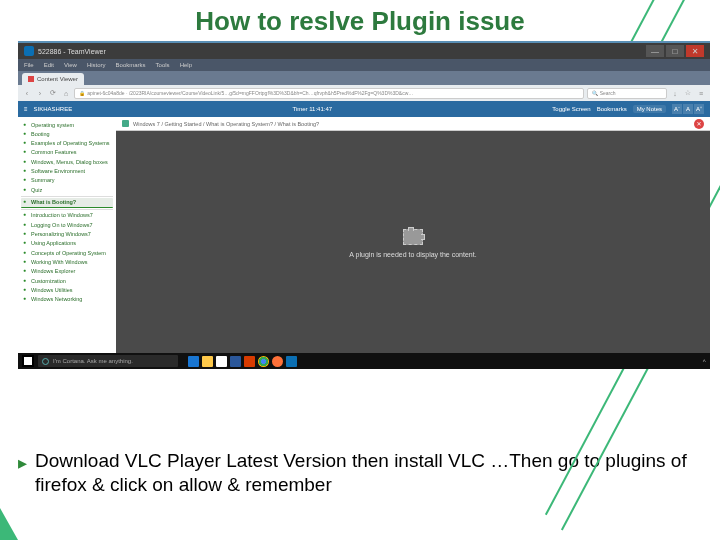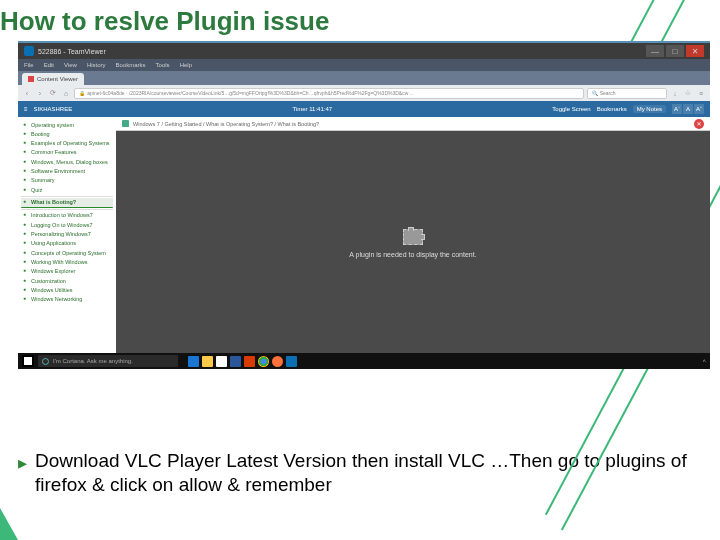--- a/index.html
+++ b/index.html
@@ -6,21 +6,21 @@
   body { width: 720px; height: 540px; background: #fff; font-family: Arial, sans-serif; position: relative; overflow: hidden; }
 
   
   .deco-line { position: absolute; background: #3cb878; transform-origin: top left; }
   .dl1 { width: 2px; height: 140px; top: -10px; right: 30px; transform: rotate(28deg); }
   .dl2 { width: 2px; height: 170px; top: -20px; right: 55px; transform: rotate(28deg); }
   .dl3 { width: 2px; height: 390px; bottom: -20px; right: -10px; transform: rotate(28deg); }
   .dl4 { width: 2px; height: 260px; bottom: -20px; right: 35px; transform: rotate(28deg); }
   .corner-accent { position: absolute; bottom: 0; left: 0; width: 0; height: 0; border-left: 18px solid #3cb878; border-top: 32px solid transparent; }
 
-  .slide-title { font-size: 26px; color: #2d7a3e; margin-top: 6px; margin-bottom: 4px; font-family: "Trebuchet MS", sans-serif; }
+  .slide-title { text-align: center; font-size: 26px; color: #2d7a3e; margin-top: 6px; margin-bottom: 4px; font-family: "Trebuchet MS", sans-serif; }
 
   .screenshot { margin: 0 10px 0 18px; height: 328px; border-top: 2px solid #5a8fb5; position: relative; font-size: 7px; color: #222; background: #fff; }
 
   
   .titlebar { height: 16px; background: #3c3c3c; display: flex; align-items: center; padding: 0 6px; color: #ddd; font-size: 7px; }
   .titlebar .tv-icon { width: 10px; height: 10px; background: #0b6fb3; border-radius: 2px; margin-right: 4px; }
   .win-controls { margin-left: auto; display: flex; gap: 2px; }
   .win-btn { width: 18px; height: 12px; background: #555; display: flex; align-items: center; justify-content: center; color: #ccc; font-size: 8px; }
   .win-btn.close { background: #c0392b; }
 

